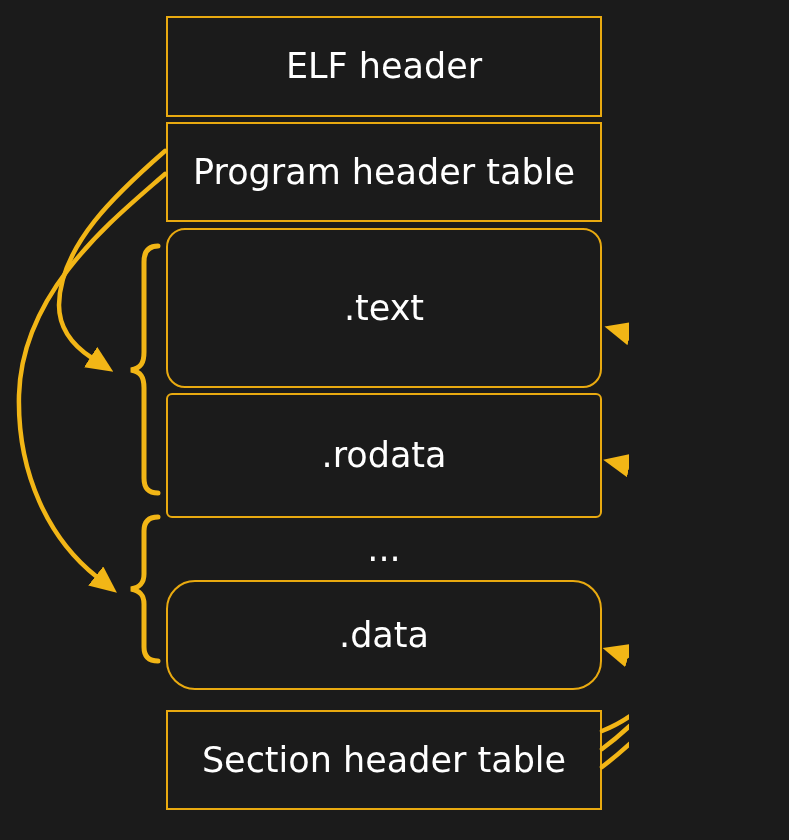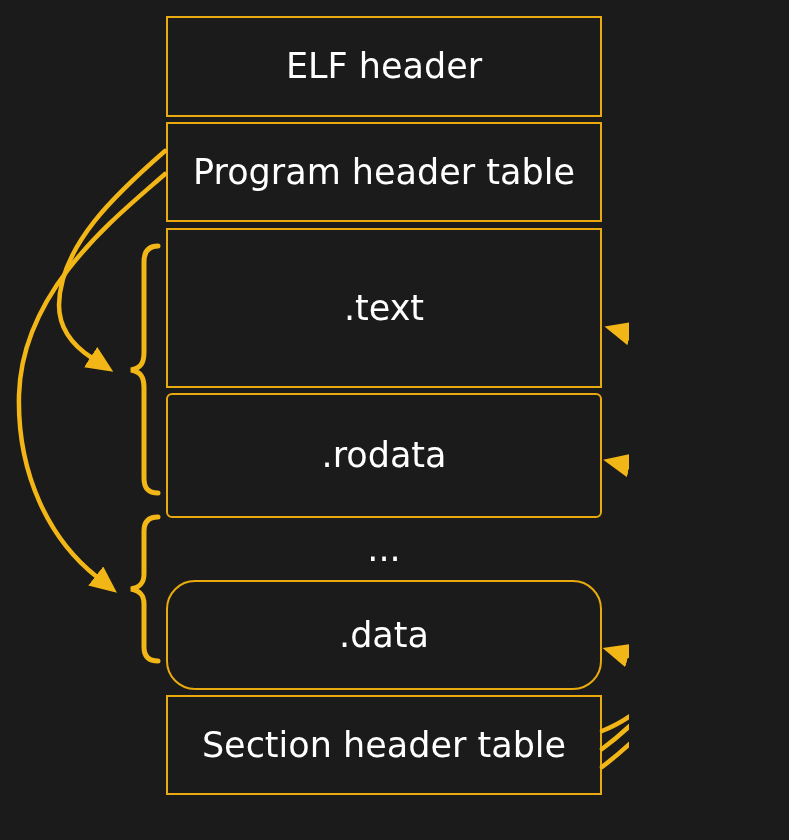--- a/index.html
+++ b/index.html
@@ -35,25 +35,25 @@
     width: 436px;
     display: flex;
     align-items: center;
     justify-content: center;
     color: var(--text, #FFFFFF);
     font-size: 35px;
     line-height: 1;
   }
   .b-elf     { top: 16px;  height: 101px; }
   .b-phdr    { top: 122px; height: 100px; }
-  .b-text    { top: 228px; height: 160px; }
+  .b-text    { top: 228px; height: 160px; border-radius: 19px; }
   .b-rodata  { top: 393px; height: 125px; border-radius: 6px; }
   .z-dots    { top: 518px; height: 62px;  }
   .b-data    { top: 580px; height: 110px; border-radius: 29px; }
-  .b-shdr    { top: 695px; height: 100px; }
+  .b-shdr    { top: 710px; height: 100px; }
   svg.overlay {
     position: absolute;
     left: 0;
     top: 0;
     pointer-events: none;
   }
   .curve {
     fill: none;
     stroke: var(--line, #F2B616);
     stroke-width: 4.5;

